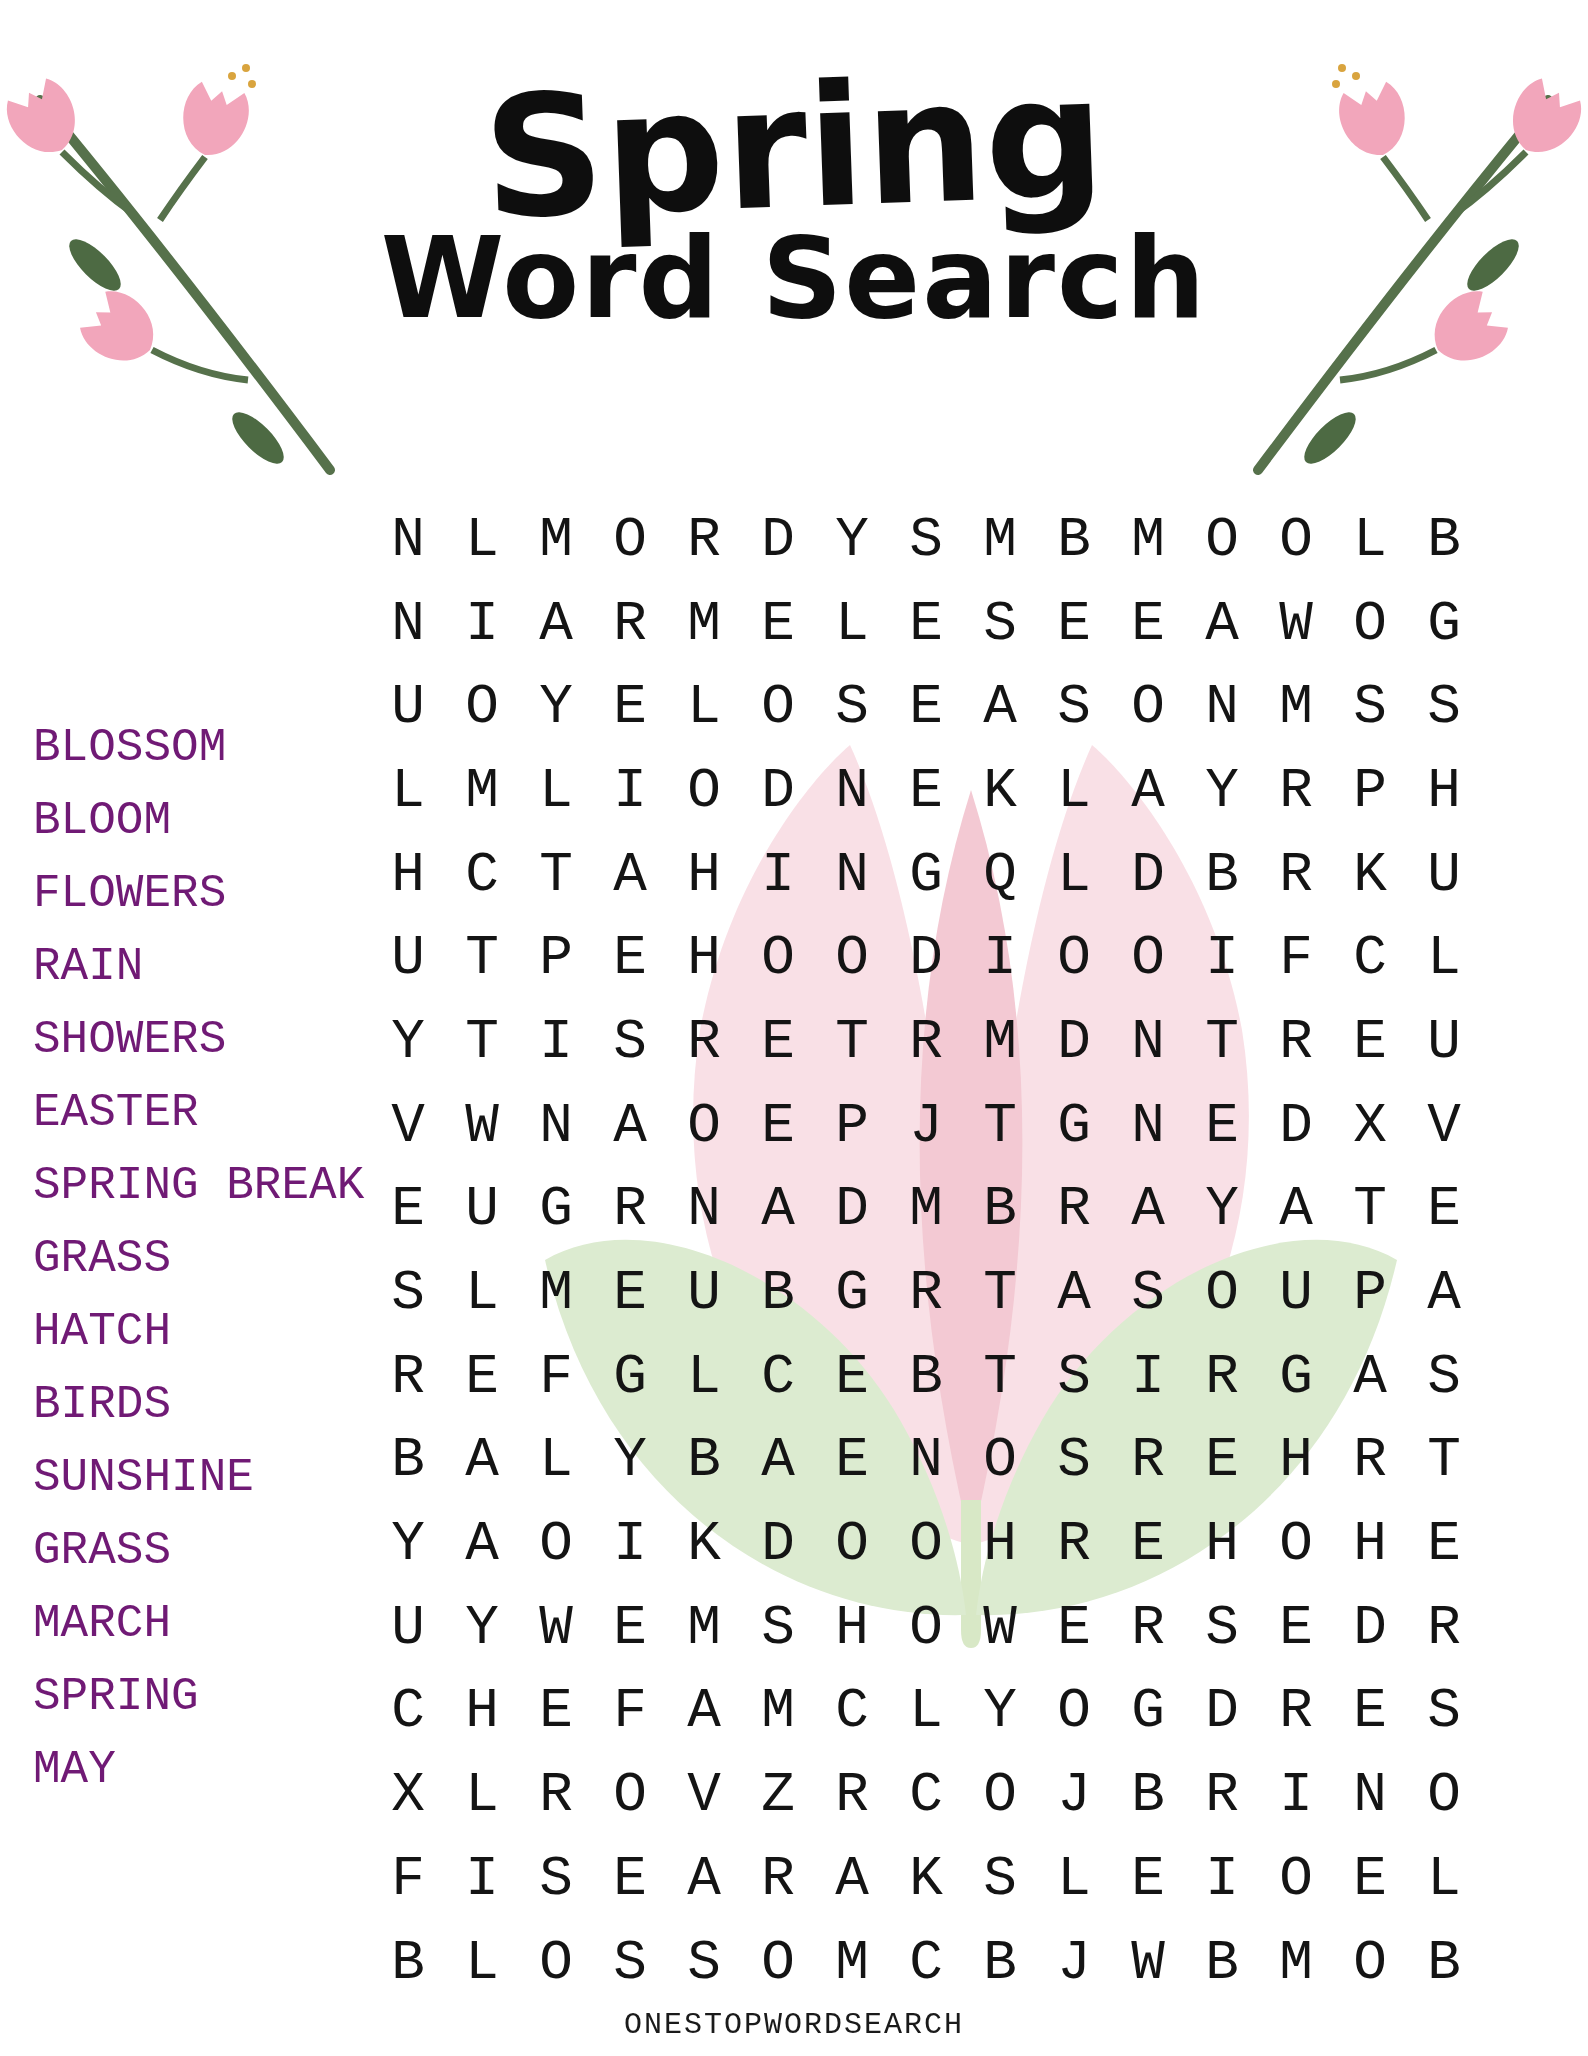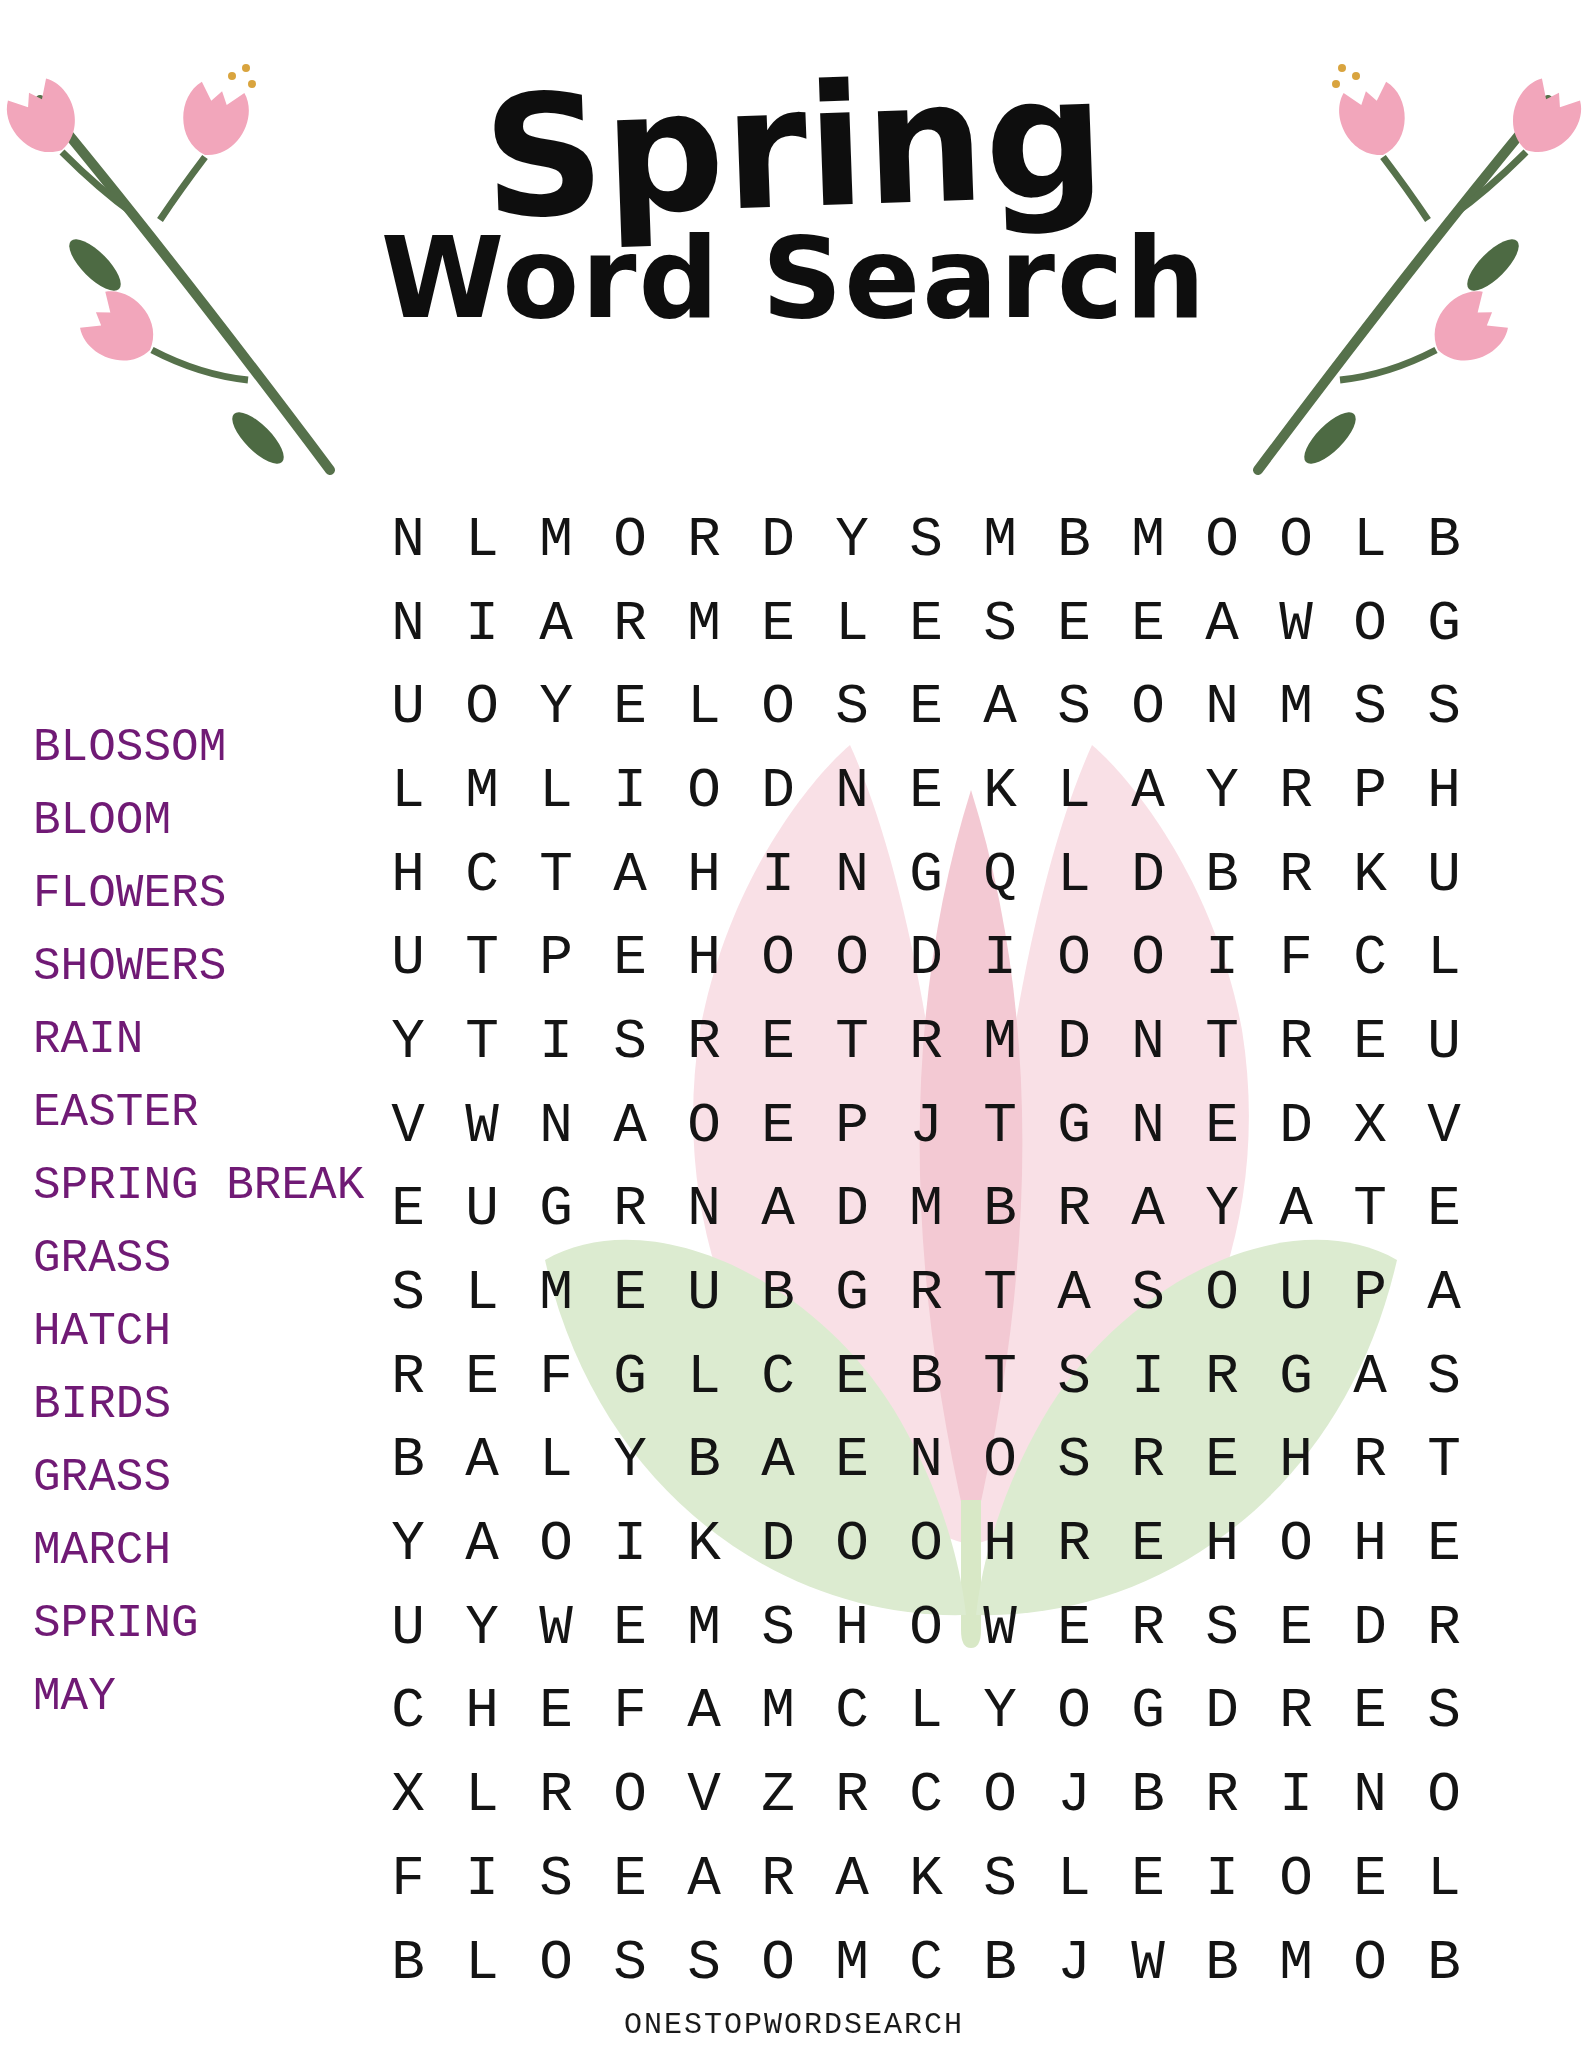--- a/index.html
+++ b/index.html
@@ -123,27 +123,28 @@
 
   <div class="title-block">
     <div class="title-line1">Spring</div>
     <div class="title-line2">Word Search</div>
   </div>
 
   <div class="word-list">
       <div class="word-item">BLOSSOM</div>
       <div class="word-item">BLOOM</div>
       <div class="word-item">FLOWERS</div>
+      <div class="word-item">RAIN</div>
       <div class="word-item">SHOWERS</div>
-      <div class="word-item">RAIN</div>
       <div class="word-item">EASTER</div>
       <div class="word-item">SPRING BREAK</div>
       <div class="word-item">GRASS</div>
       <div class="word-item">HATCH</div>
       <div class="word-item">BIRDS</div>
+      <div class="word-item">SUNSHINE</div>
       <div class="word-item">GRASS</div>
       <div class="word-item">MARCH</div>
       <div class="word-item">SPRING</div>
       <div class="word-item">MAY</div>
     </div>
 
   <div class="letter-grid">
       <div class="grid-cell">N</div>
       <div class="grid-cell">L</div>
       <div class="grid-cell">M</div>

